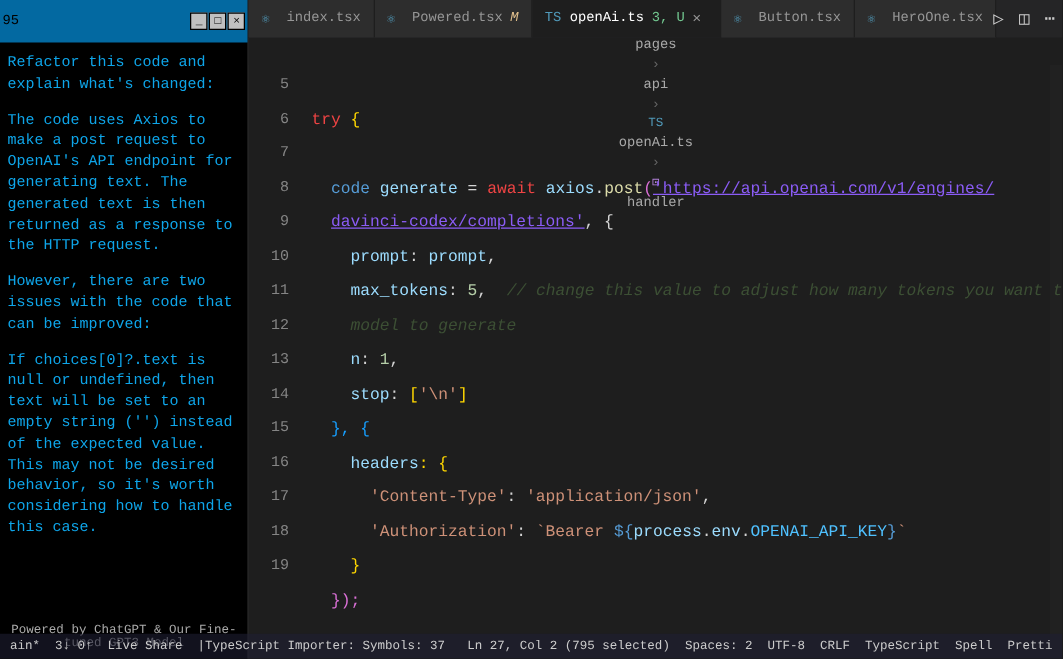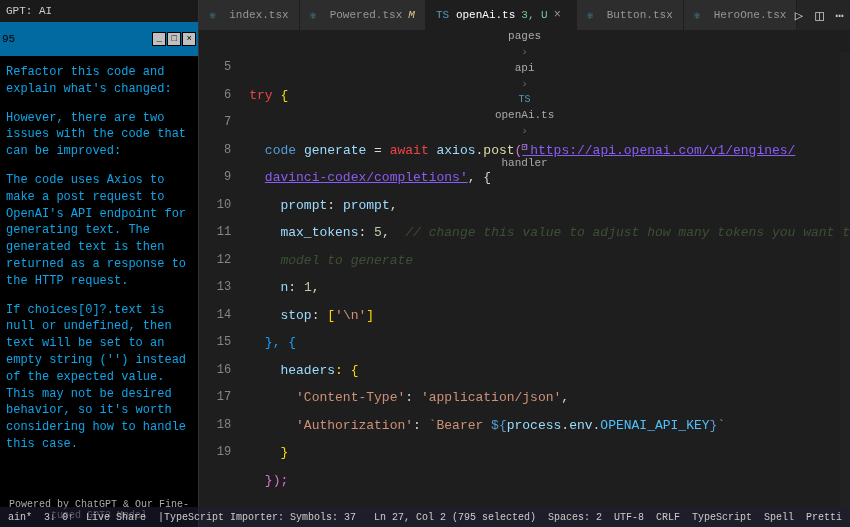--- a/index.html
+++ b/index.html
@@ -182,33 +182,32 @@
     }
     .status-left, .status-right { display: flex; gap: 12px; align-items: center; }
     .status-item { display: flex; align-items: center; gap: 3px; cursor: pointer; }
   </style>
 </head>
 <body>
 
 <div class="app">
 
   <div class="left-panel">
-    <div class="left-header">GPT: AI</div>
     <div class="window-bar">
       <span>95</span>
       <div class="window-controls">
         <div class="wc-btn">_</div>
         <div class="wc-btn">□</div>
         <div class="wc-btn">×</div>
       </div>
     </div>
     <div class="chat-body">
       <p>Refactor this code and explain what's changed:</p>
+      <p>The code uses Axios to make a post request to OpenAI's API endpoint for generating text. The generated text is then returned as a response to the HTTP request.</p>
       <p>However, there are two issues with the code that can be improved:</p>
-      <p>The code uses Axios to make a post request to OpenAI's API endpoint for generating text. The generated text is then returned as a response to the HTTP request.</p>
       <p>If choices[0]?.text is null or undefined, then text will be set to an empty string ('') instead of the expected value. This may not be desired behavior, so it's worth considering how to handle this case.</p>
 
     </div>
     <div class="left-footer">Powered by ChatGPT &amp; Our Fine-tuned GPT3 Model</div>
   </div>
 
   <div class="right-panel">
     <div class="tab-bar">
       <div class="tab">
         <span class="tab-icon ts">⚛</span>

